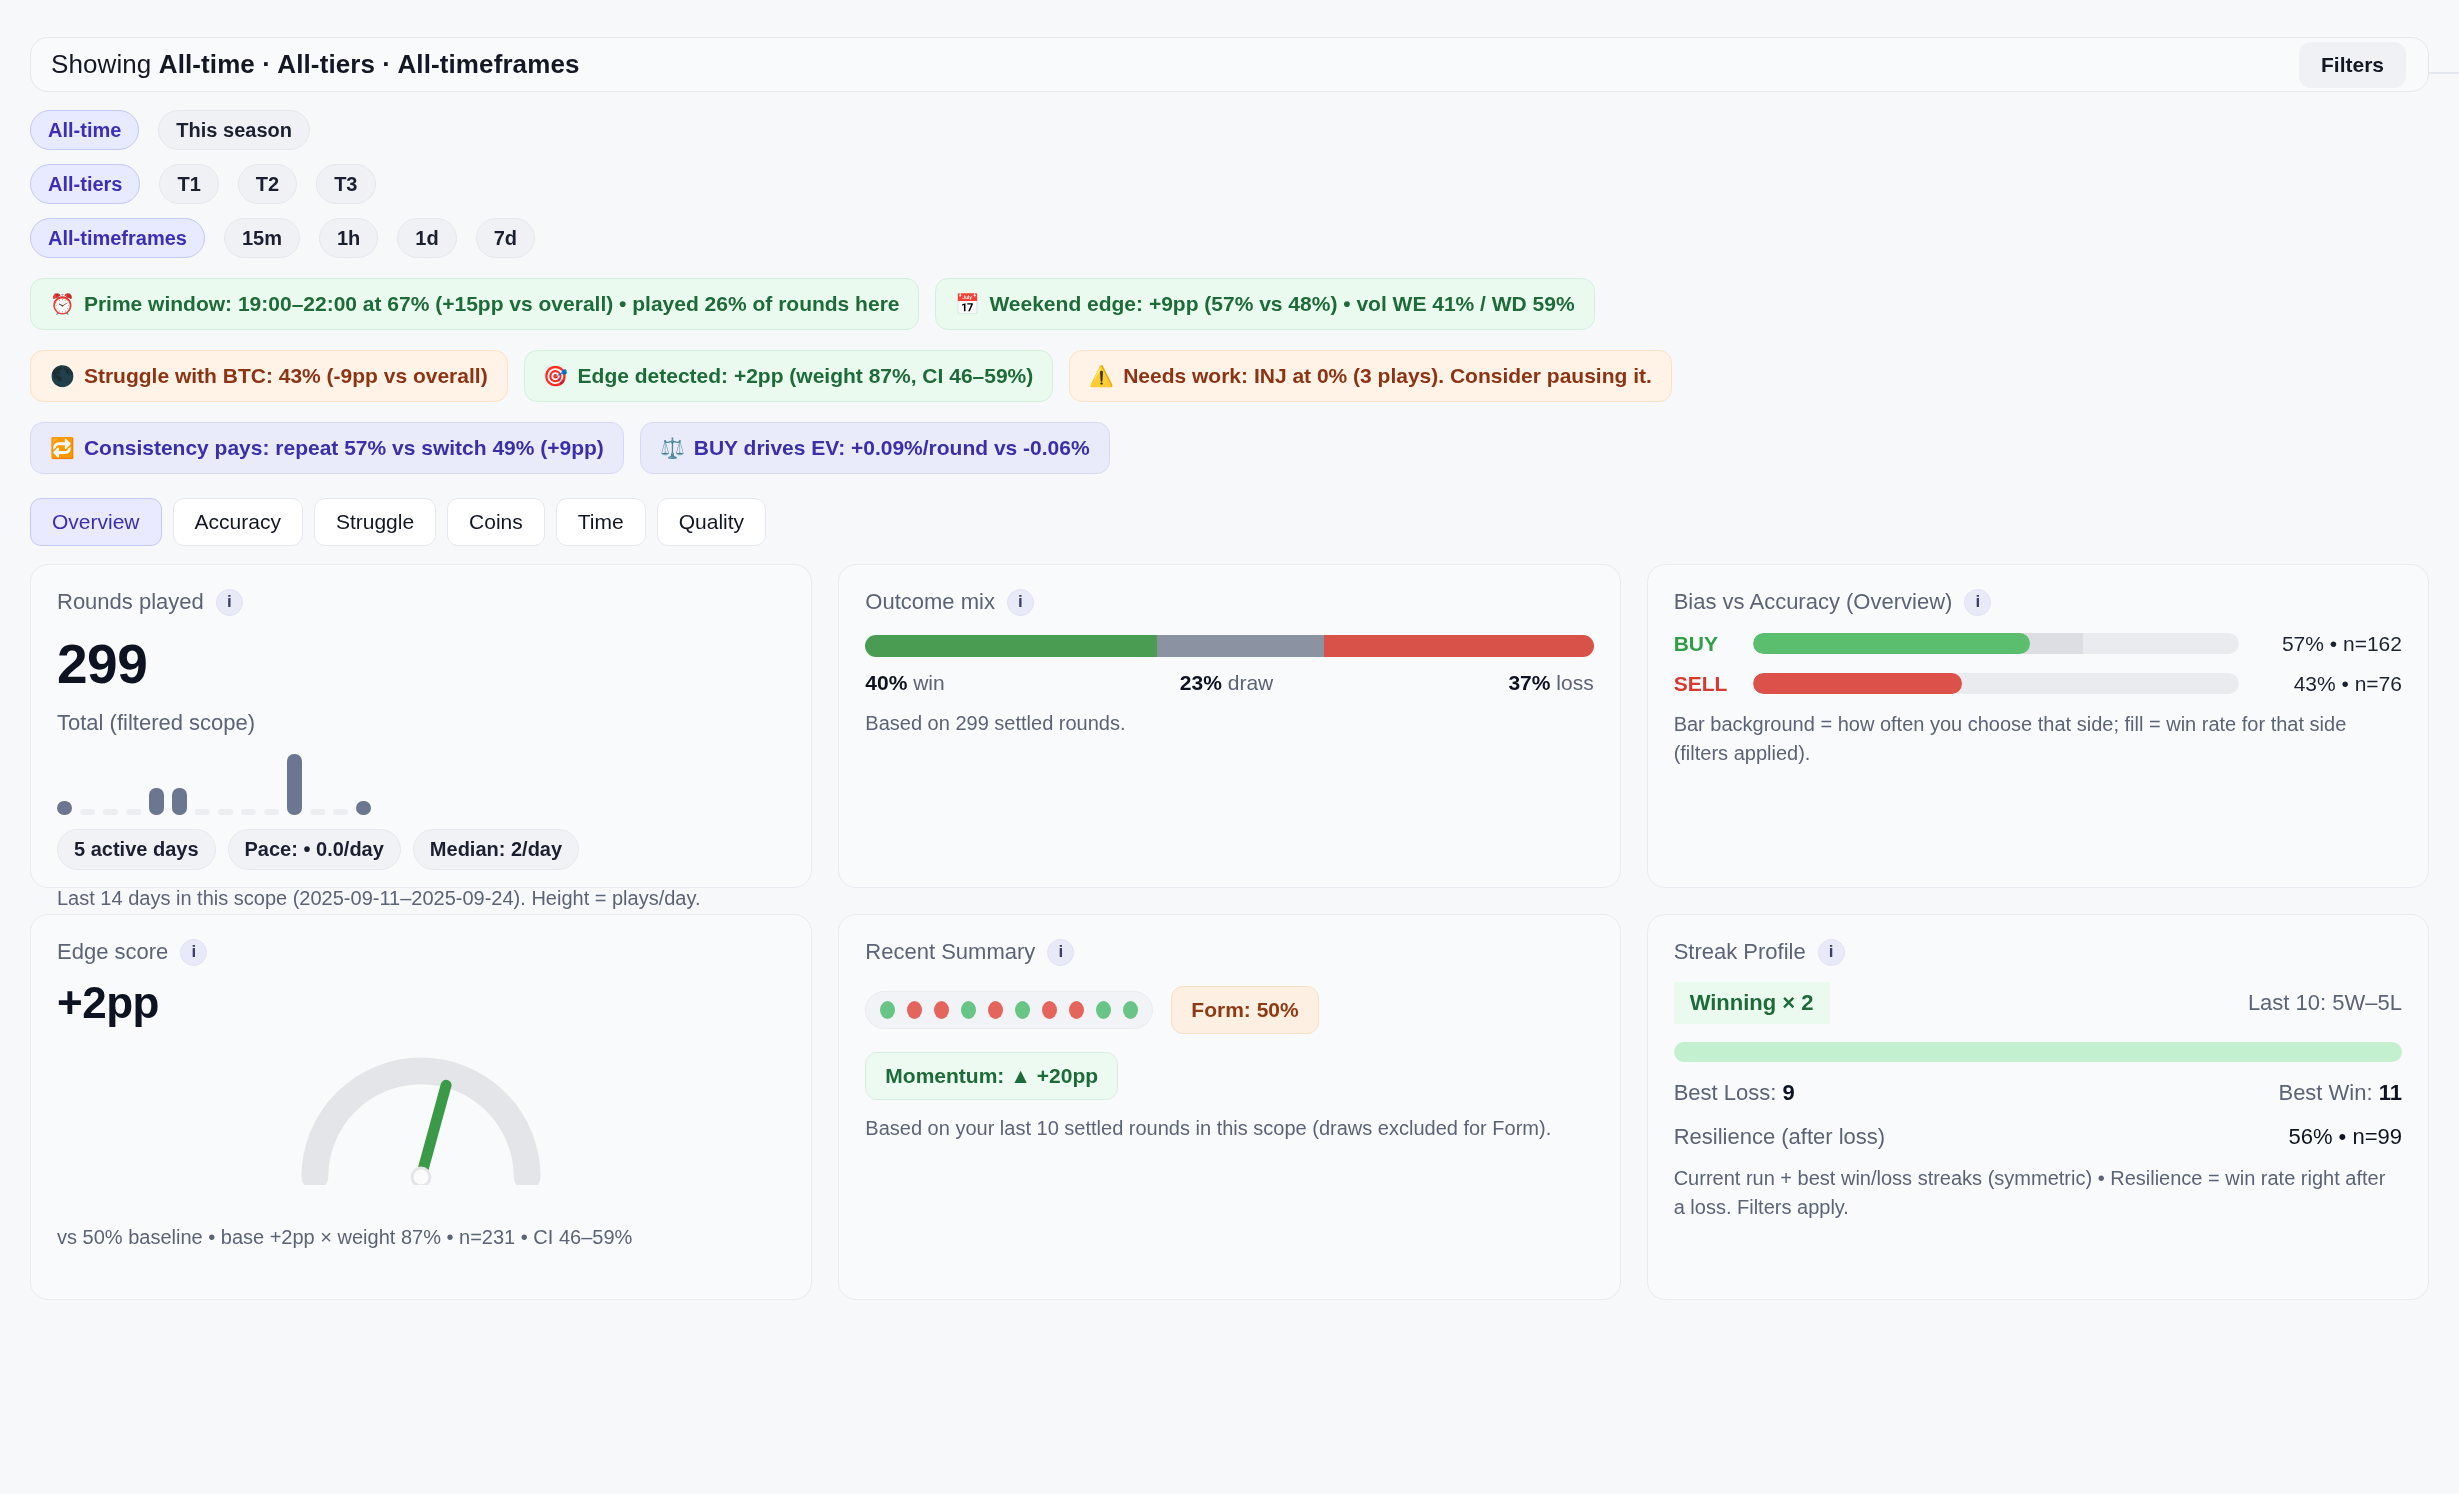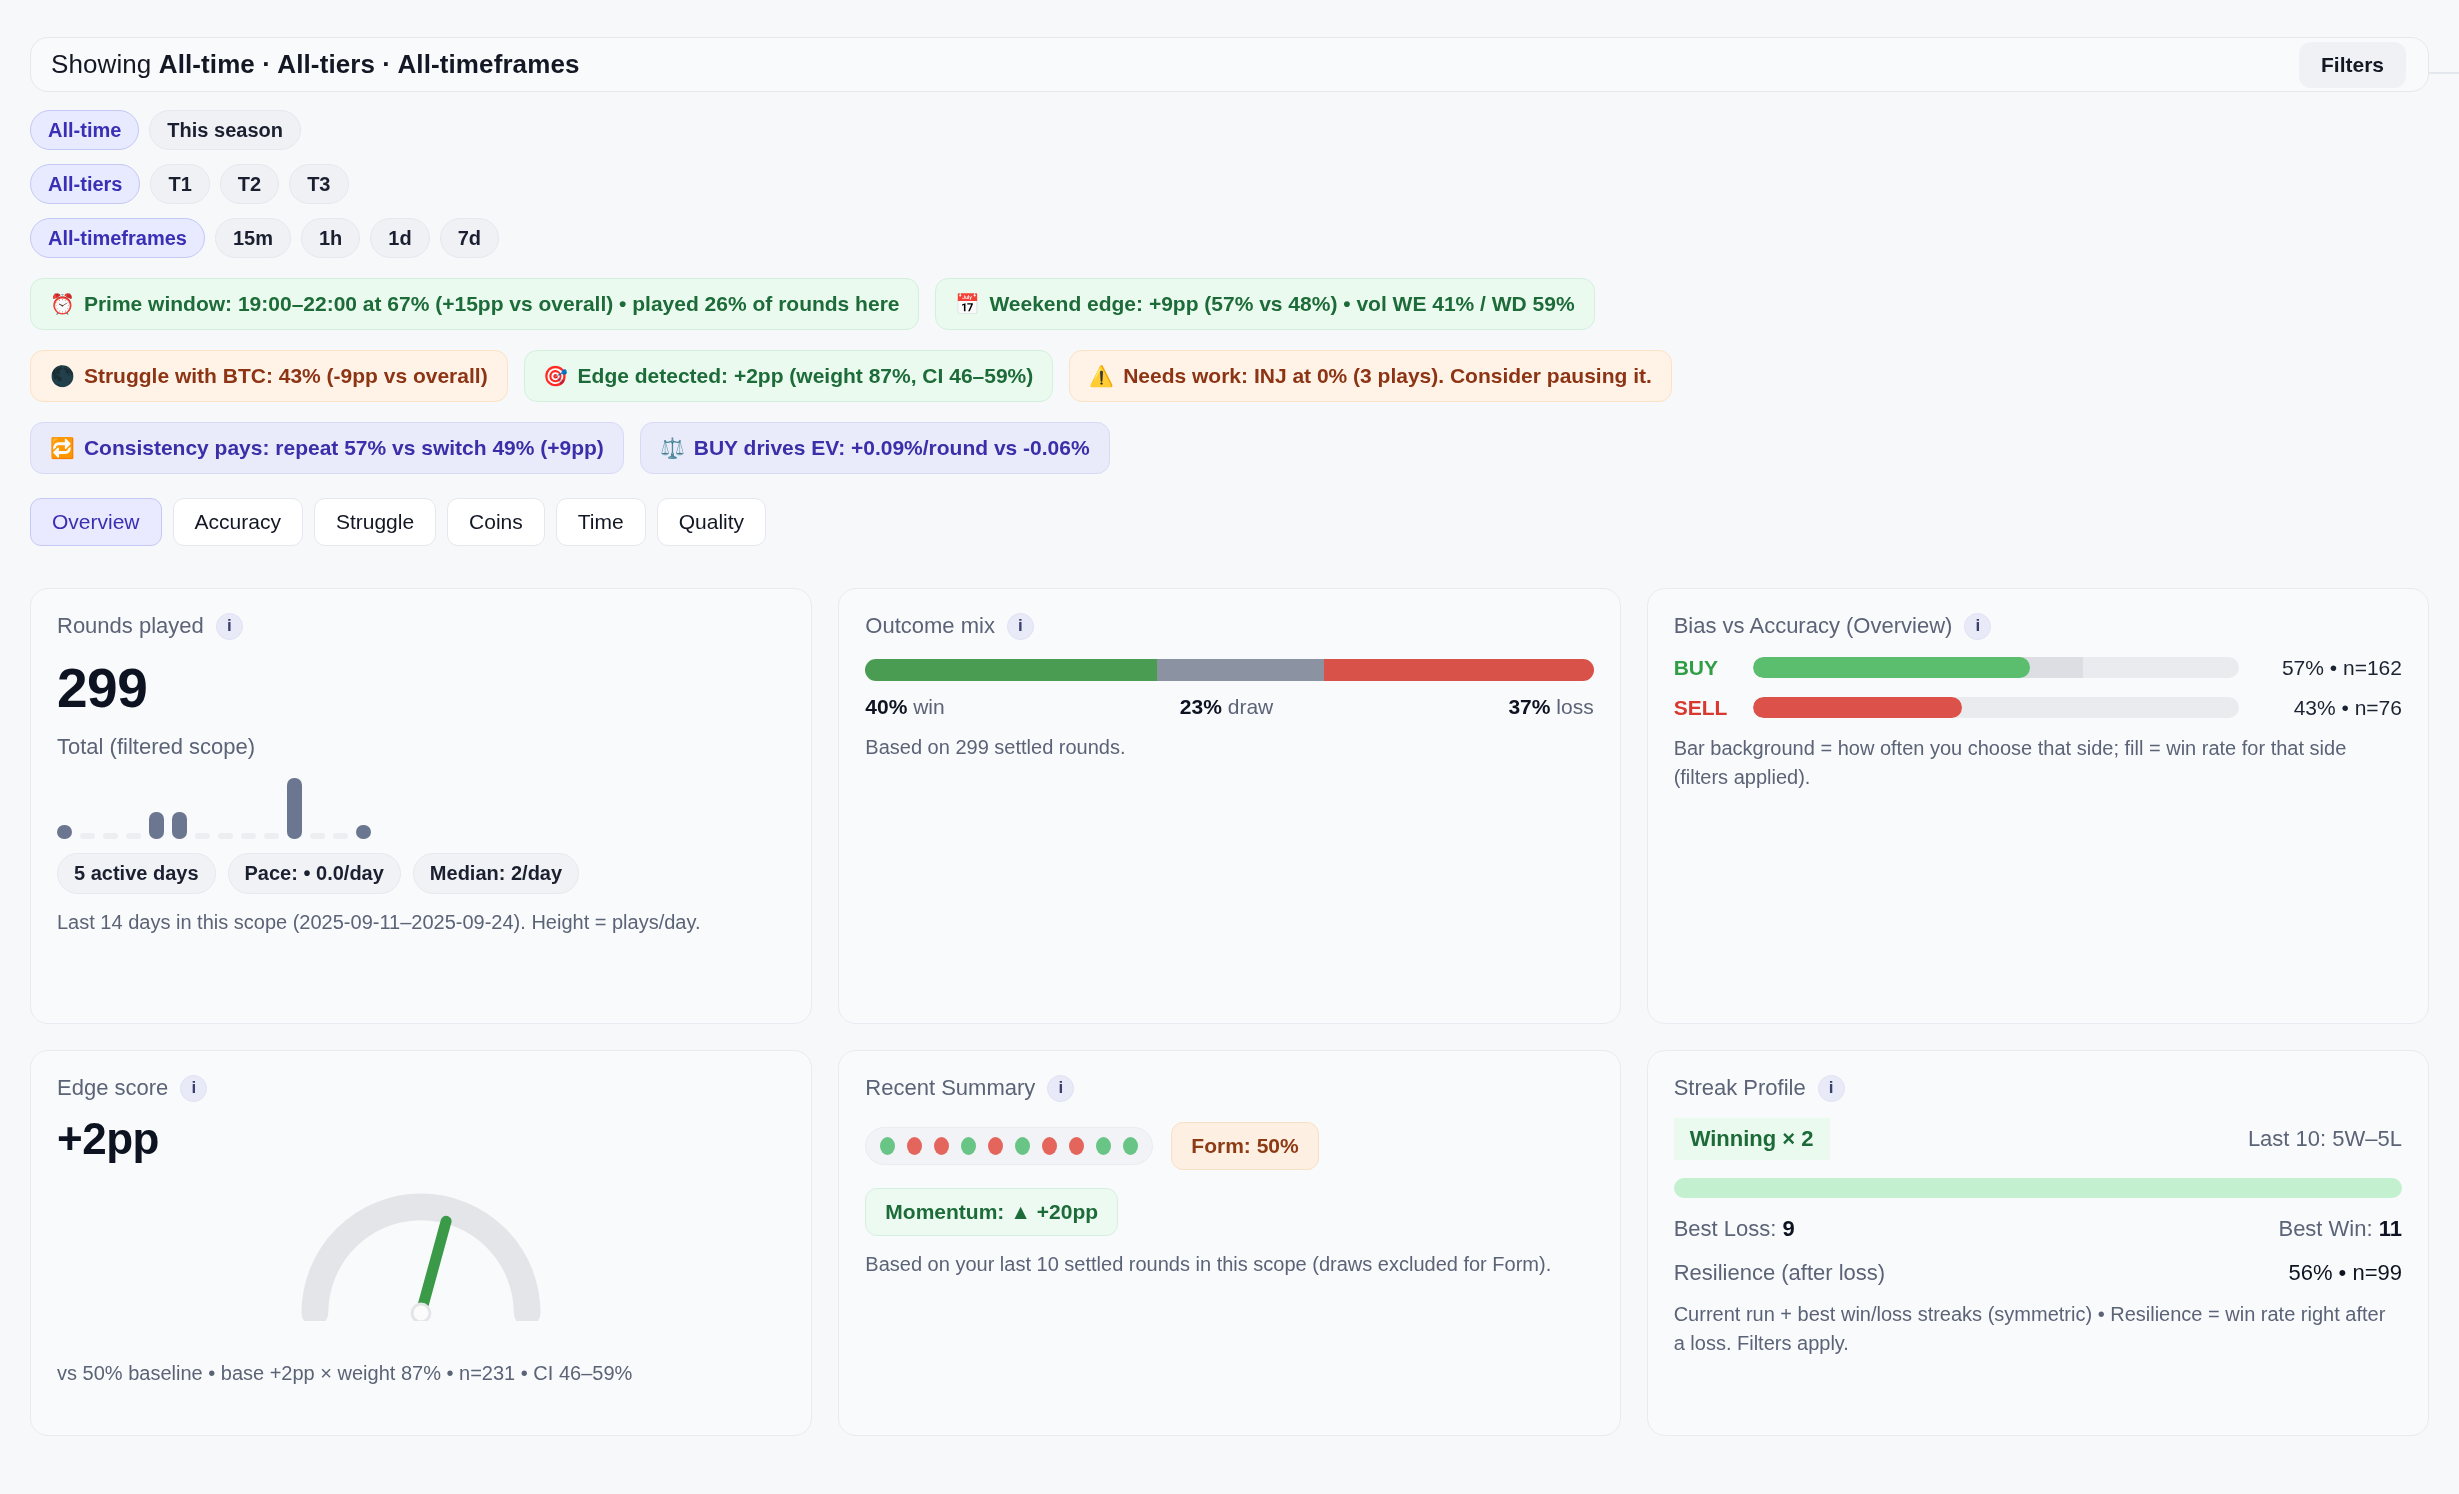--- a/index.html
+++ b/index.html
@@ -26,21 +26,21 @@
   .showing { font-size: 26px; color: #141824; letter-spacing: 0.1px; }
   .showing b { font-weight: 700; }
   .filters-btn {
     background: #eff1f5; border: none; border-radius: 12px;
     font-family: "Liberation Sans", sans-serif;
     font-size: 21px; font-weight: 700; color:#141824;
     padding: 11px 22px; cursor: pointer;
   }
 
   
-  .chip-row { display: flex; gap: 10px; margin-top: 14px; align-items:center; }
+  .chip-row { display: flex; gap: 19px; margin-top: 14px; align-items:center; }
   .chip-row.first { margin-top: 18px; }
   .fchip {
     font-size: 20px; font-weight: 700; color: #1b2030;
     background: #f0f1f5; border: 1.5px solid #e6e8ef;
     border-radius: 989px; padding: 8px 17px; cursor: pointer;
     line-height: 1.1; white-space: nowrap;
   }
   .fchip.active { background: #e8eaff; border-color: #c3c8f5; color: #3b2fb5; }
 
   
@@ -72,21 +72,21 @@
     gap: 26px;
     margin-top: 18px;
   }
   .card {
     background: #f9fafb;
     border: 1.5px solid #e8ebf1;
     border-radius: 18px;
     padding: 24px 26px 26px 26px;
     position: relative;
   }
-  .card.r1 { height: 436px; margin-top: 24px; }
+  .card.r1 { height: 324px; }
   .card.r2 { height: 386px; }
   .card-head { display:flex; align-items:center; gap:12px; }
   .card-title { font-size: 22px; color: #5b6377; }
   .info-dot {
     width: 27px; height: 27px; border-radius: 50%;
     background: #e9eaf8; border:1.5px solid #dfe1f4;
     display:inline-flex; align-items:center; justify-content:center;
     font-size: 17px; font-weight:700; color:#3a3f6d; cursor:pointer;
   }
   .big-num { font-size: 55px; font-weight: 800; color:#0e1322; margin-top: 16px; letter-spacing:-0.5px; }

